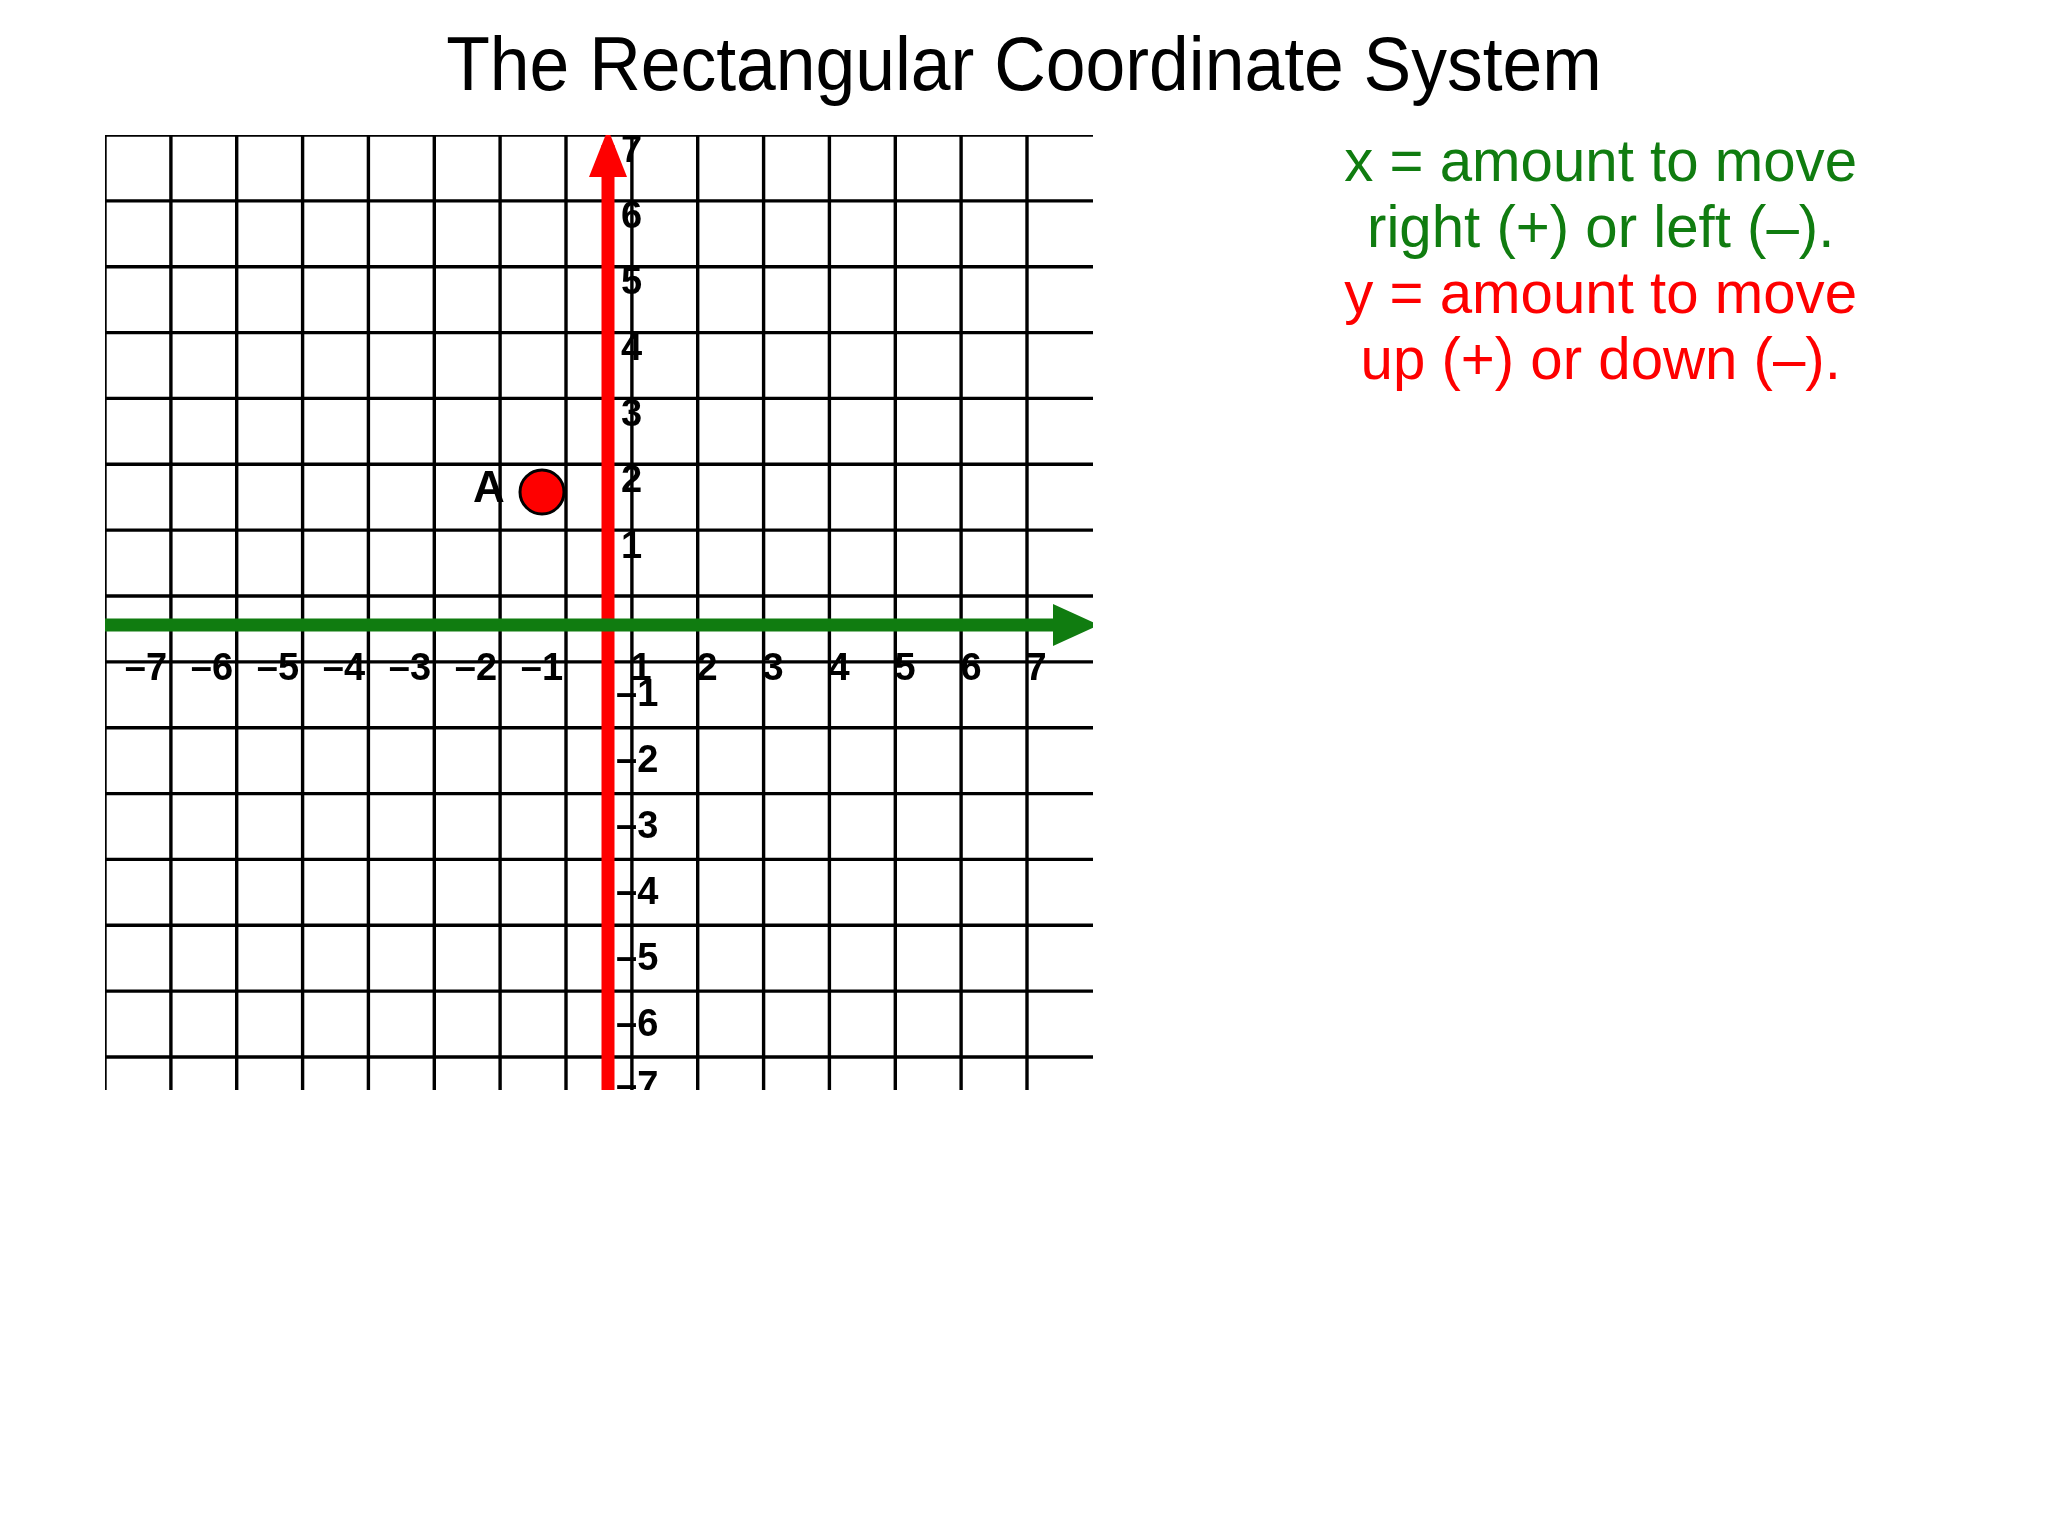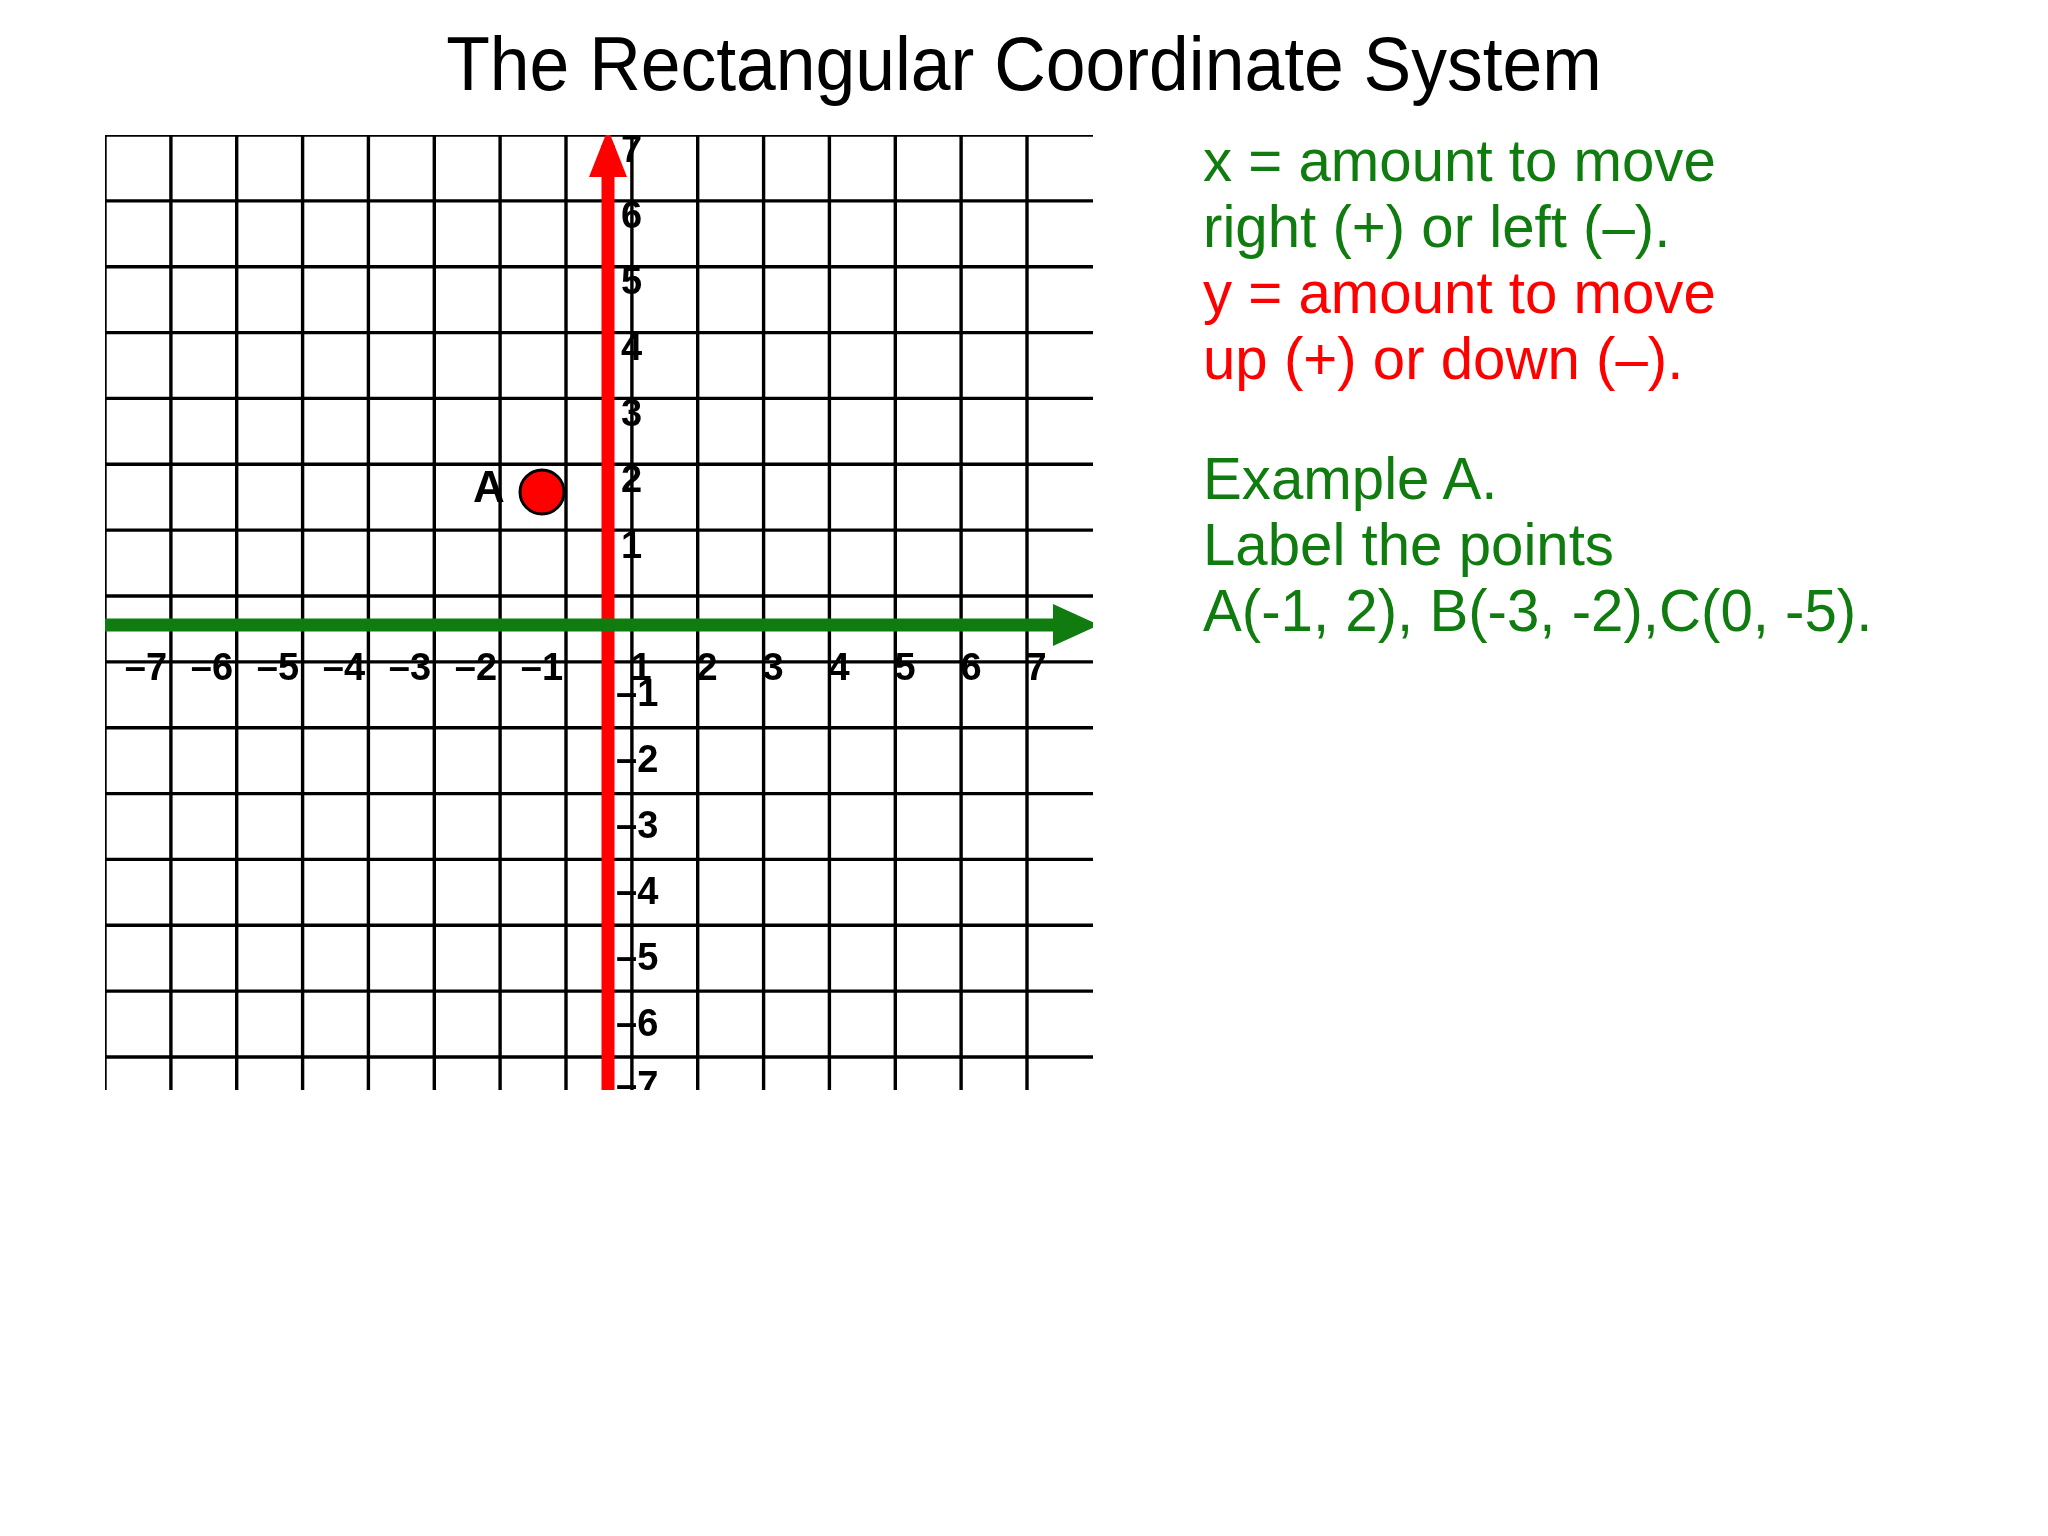--- a/index.html
+++ b/index.html
@@ -26,21 +26,21 @@
   .graph svg{display:block;}
 
   .pt-label{
     position:absolute;
     font-size:44px;font-weight:bold;color:#000;
     font-family:"Liberation Sans", sans-serif;
     line-height:44px;
   }
 
   
-  .panel{position:absolute;left:1203px;top:128px;width:820px;}
+  .panel{position:absolute;left:1203px;top:128px;width:820px;text-align:center;}
   .para{margin:0 0 0 0;}
   .line{
     font-size:60px;line-height:66px;
     font-family:"Liberation Sans", sans-serif;
     white-space:nowrap;
     transform:scaleX(0.97);transform-origin:0 50%;
   }
   .green{color:#107c10;}
   .red{color:#fe0000;}
   .black{color:#000000;}
@@ -152,21 +152,16 @@
       <div class="line green">right (+) or left (–).</div>
       <div class="line red">y = amount to move</div>
       <div class="line red">up (+) or down (–).</div>
     </div>
 
     <div class="gap"></div>
 
 
     <div class="gap2"></div>
 
-    <div class="para">
-      <div class="line green">Example A.</div>
-      <div class="line green">Label the points</div>
-      <div class="line green">A(-1, 2), B(-3, -2),C(0, -5).</div>
-    </div>
 
   </div>
 
 </div>
 
 </body></html>

